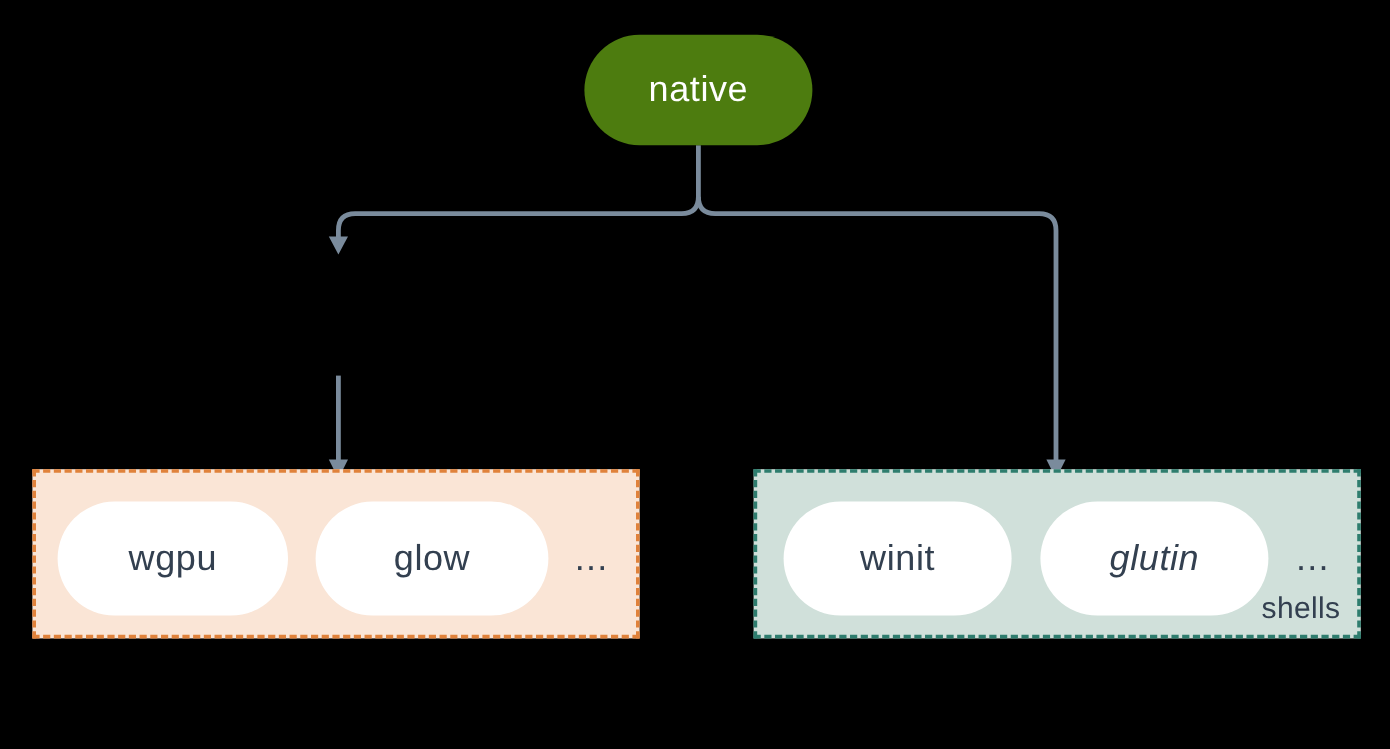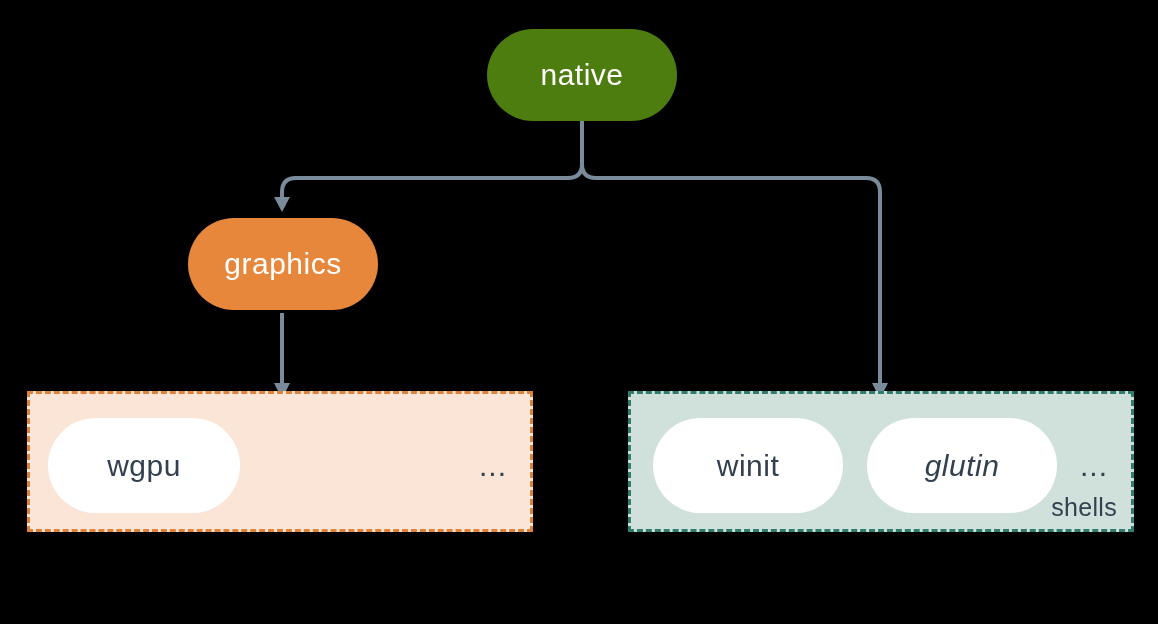--- a/index.html
+++ b/index.html
@@ -87,27 +87,27 @@
     <path d="M 582 164 Q 582 178 596 178 L 866 178 Q 880 178 880 192 L 880 384" fill="none" stroke="#7A8B9C" stroke-width="4"></path>
     <polygon points="872,383 888,383 880,399" fill="#7A8B9C"></polygon>
     <path d="M 282 313 L 282 384" fill="none" stroke="#7A8B9C" stroke-width="4"></path>
     <polygon points="274,383 290,383 282,399" fill="#7A8B9C"></polygon>
   </svg>
 
   <div class="node node-native">
     <span>native</span>
   </div>
 
-  <div class="node node-graphics">
-    <span>graphics</span>
-  </div>
 
   <div class="group group-renderers">
     <div class="item-pill g0-i0">
       <span>wgpu</span>
+    </div>
+    <div class="item-pill g0-i1">
+      <span>glow</span>
     </div>
     <div class="ellipsis">...</div>
   </div>
 
   <div class="group group-shells">
     <div class="item-pill g1-i0">
       <span>winit</span>
     </div>
     <div class="item-pill g1-i1">
       <span>glutin</span>

